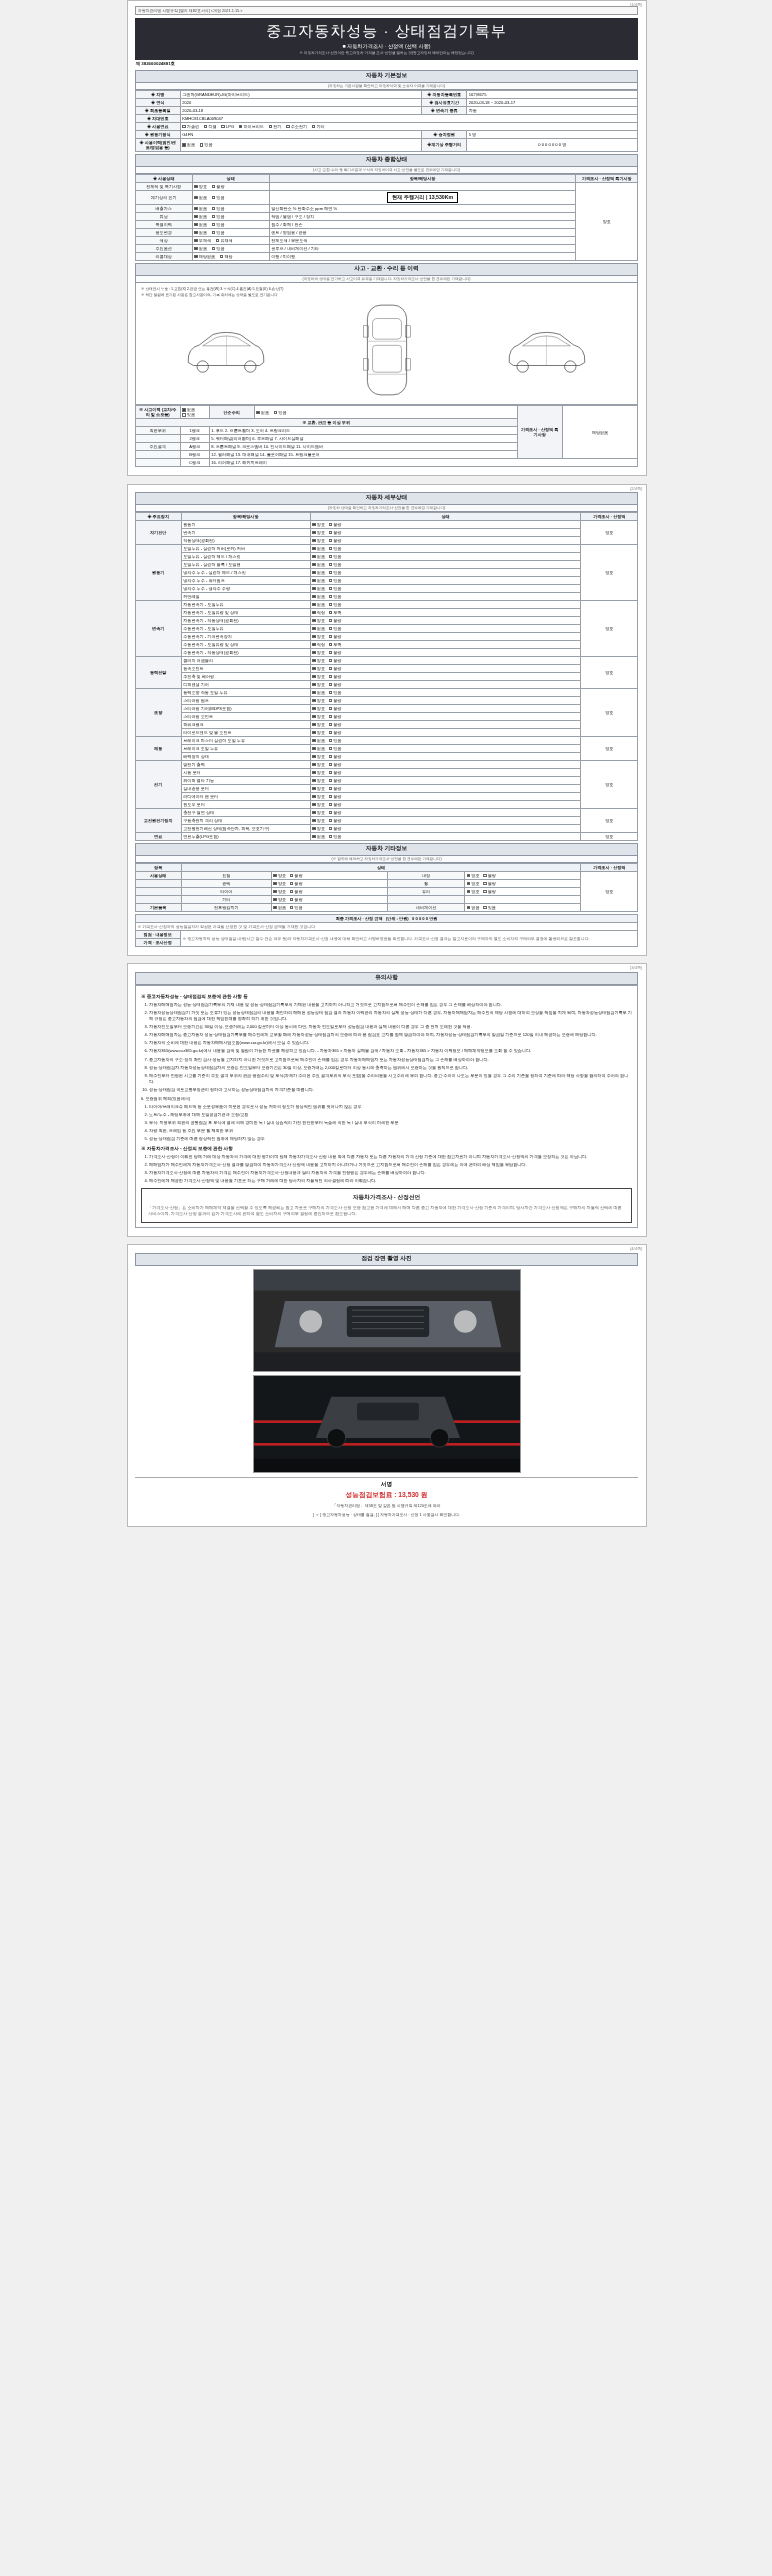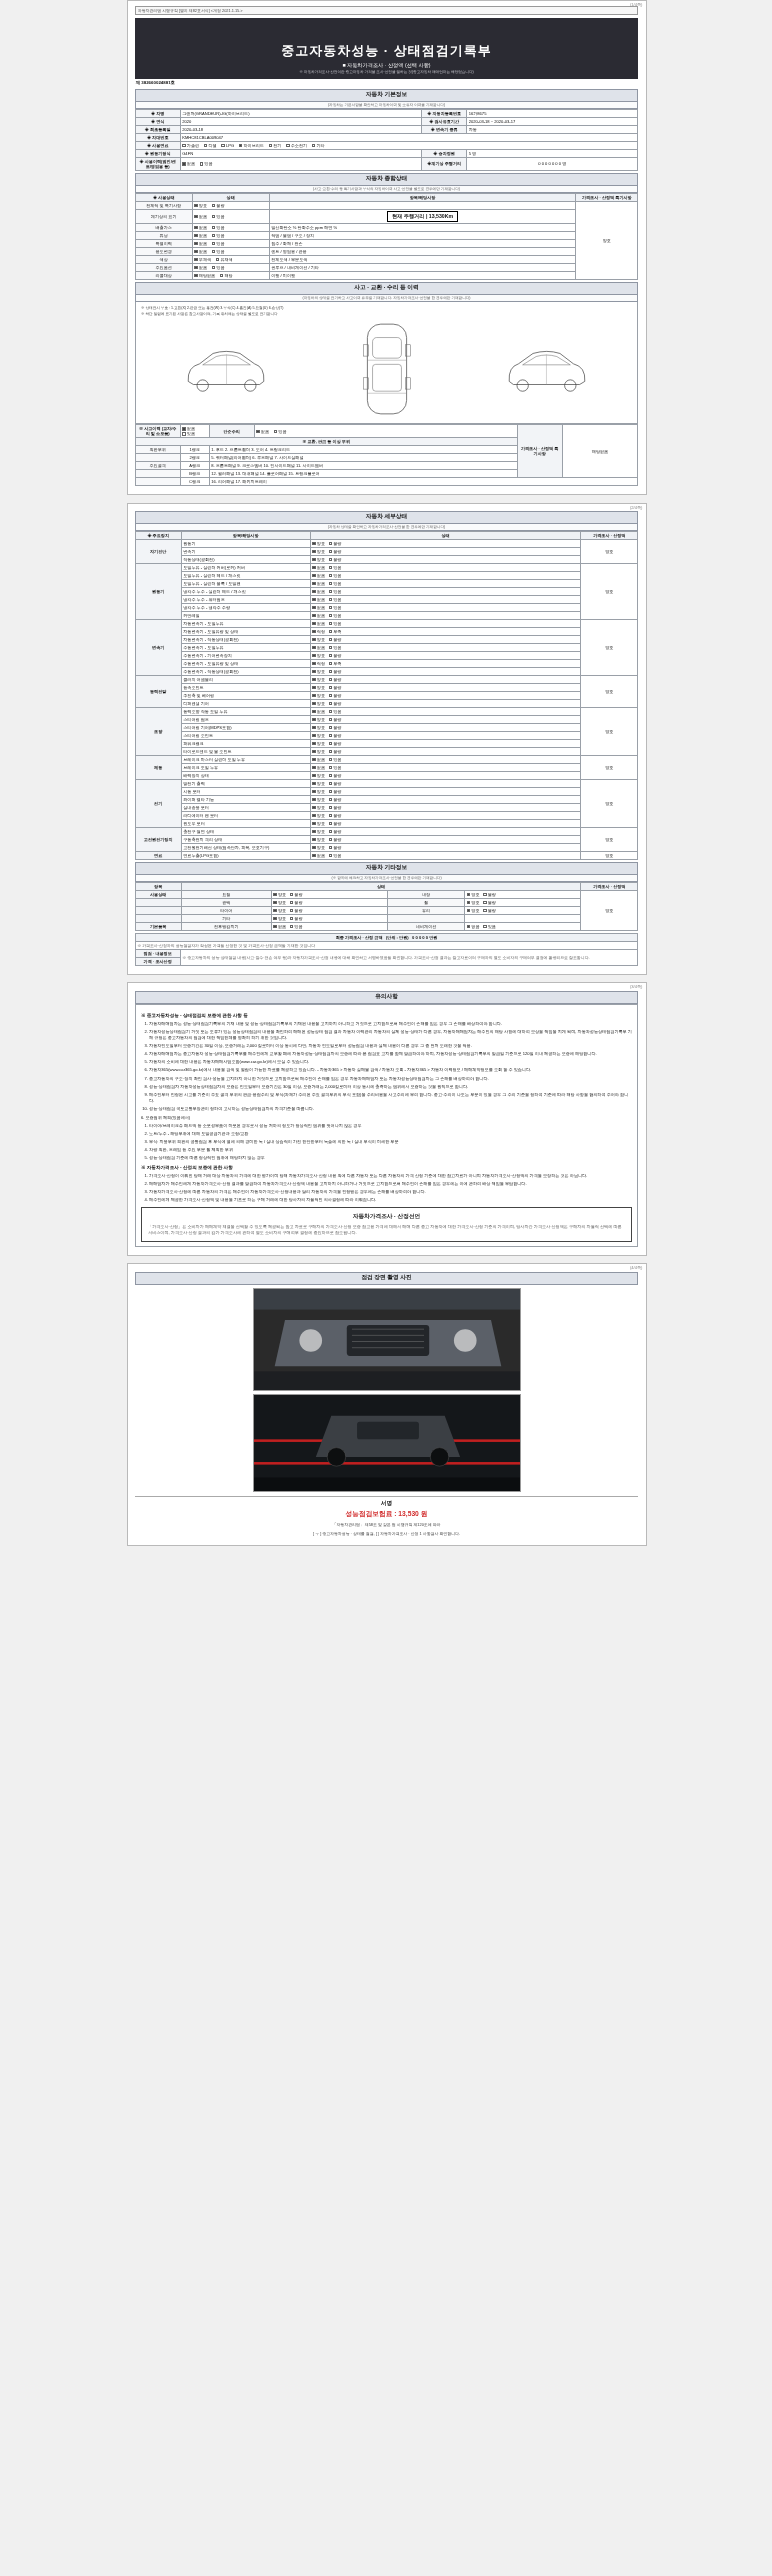--- a/index.html
+++ b/index.html
@@ -23,21 +23,21 @@
     position:absolute; right:3.1px; top:1px; font-size:4.1px; color:#888;
   }
   .tiny { font-size:3.9px; color:#555; }
   .topbar {
     border:0.5px solid #999; background:#f7f7f7; font-size:3.9px;
     padding:1px 2.1px; color:#444; margin-bottom:3.1px;
   }
   .titleblock {
     background:#2b2b33; color:#fff; text-align:center; padding:3.6px 0 4.1px 0;
   }
-  .titleblock .t1 { font-size:13px; font-weight:bold; letter-spacing:1px;margin-top:20px; }
+  .titleblock .t1 { font-size:15px; font-weight:normal; letter-spacing:1px; }
   .titleblock .t2 { font-size:5.2px; margin-top:2.1px; }
   .titleblock .t3 { font-size:3.6px; margin-top:1.5px; color:#cfcfd6; }
   .idbar { font-size:4.4px; font-weight:bold; padding:1.5px 1px; }
   .sechead {
     background:#dfe3ea; border:0.5px solid #8f96a3; text-align:center;
     font-weight:bold; font-size:5.7px; padding:1.5px 0; margin-top:2.1px;
   }
   .subnote {
     text-align:center; font-size:3.6px; color:#555; border-left:0.5px solid #8f96a3;
     border-right:0.5px solid #8f96a3; border-bottom:0.5px solid #8f96a3;

